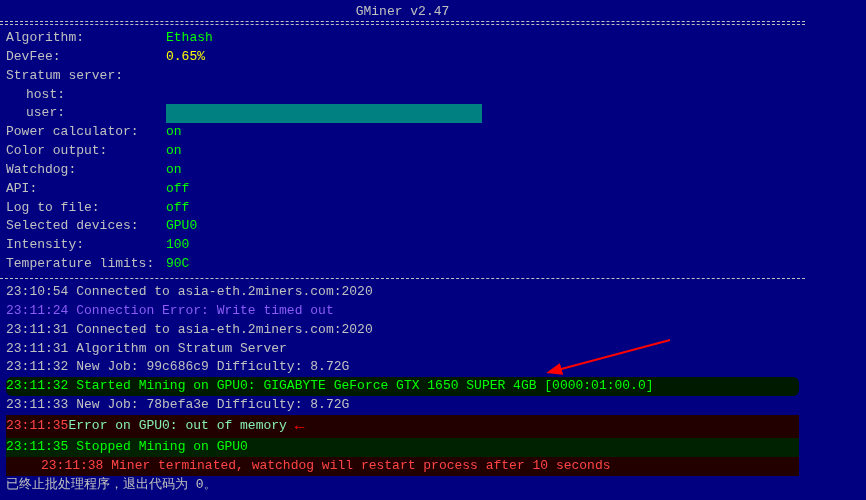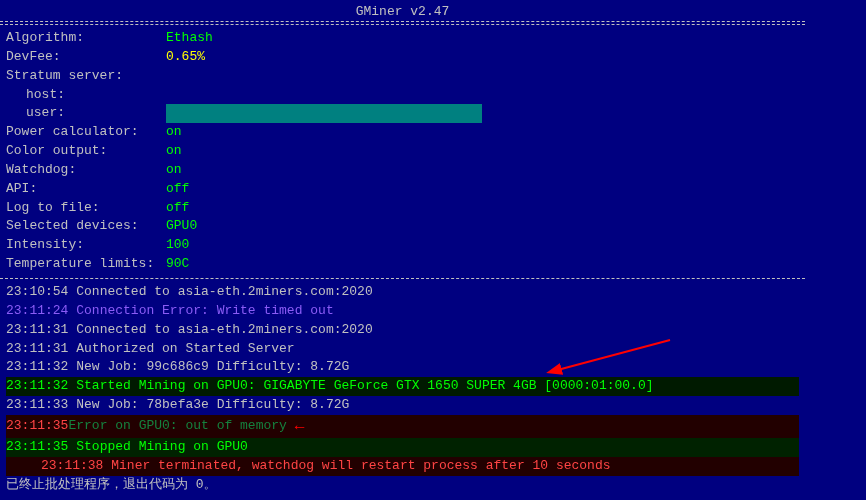--- a/index.html
+++ b/index.html
@@ -147,41 +147,41 @@
       <span> Connection Error: Write timed out</span>
     </div>
 
     <div class="log-row">
       <span>23:11:31</span>
       <span> Connected to asia-eth.2miners.com:2020</span>
     </div>
 
     <div class="log-row">
       <span>23:11:31</span>
-      <span> Authorized on Started Server</span>
+      <span> Algorithm on Stratum Server</span>
     </div>
 
     <div class="log-row">
       <span>23:11:32</span>
       <span> New Job: 99c686c9 Difficulty: 8.72G</span>
     </div>
 
-    <div class="log-row" style="color:#00ff00; background:#001a00;">
+    <div class="log-row" style="color:#00ff00; background:#001a00;border-radius:6px;">
       <span>23:11:32</span>
       <span> Started Mining on GPU0: GIGABYTE GeForce GTX 1650 SUPER 4GB [0000:01:00.0]</span>
     </div>
 
     <div class="log-row">
       <span>23:11:33</span>
       <span> New Job: 78befa3e Difficulty: 8.72G</span>
     </div>
 
     <div class="log-row" style="color:#ff4444; background:#220000; display:flex; align-items:center;">
       <span>23:11:35</span>
-      <span style="color:#15803d;"> Error on GPU0: out of memory</span>
+      <span style="color:#86efac;"> Error on GPU0: out of memory</span>
 
       <span style="margin-left:8px; color:#ff0000; font-size:16px;">←</span>
     </div>
 
     <div class="log-row" style="color:#00ff00; background:#002200;">
       <span>23:11:35</span>
       <span> Stopped Mining on GPU0</span>
     </div>
 
     <div class="log-row" style="color:#ff4444; background:#220000;padding-left:35px;">

